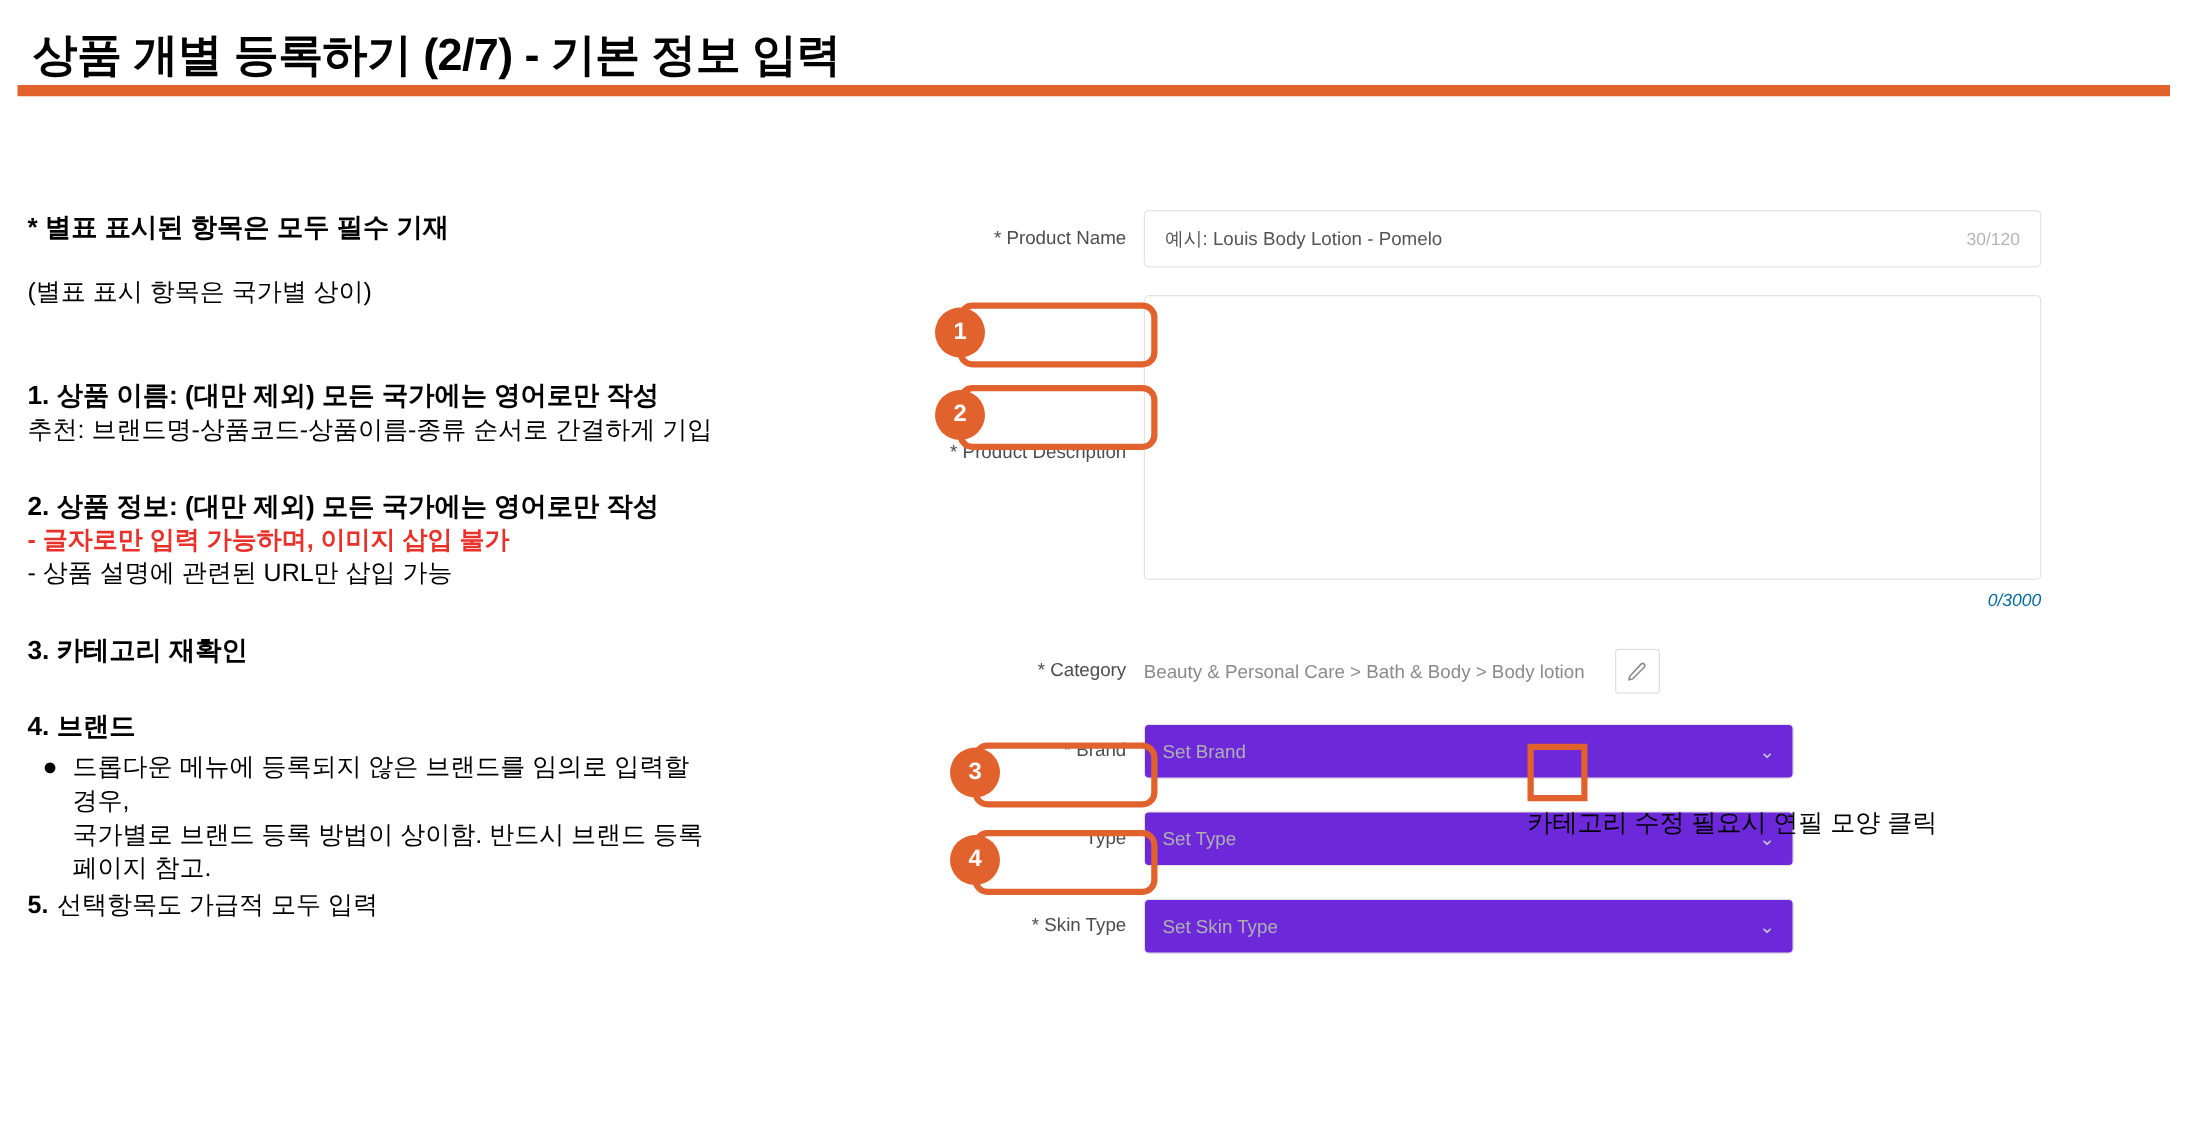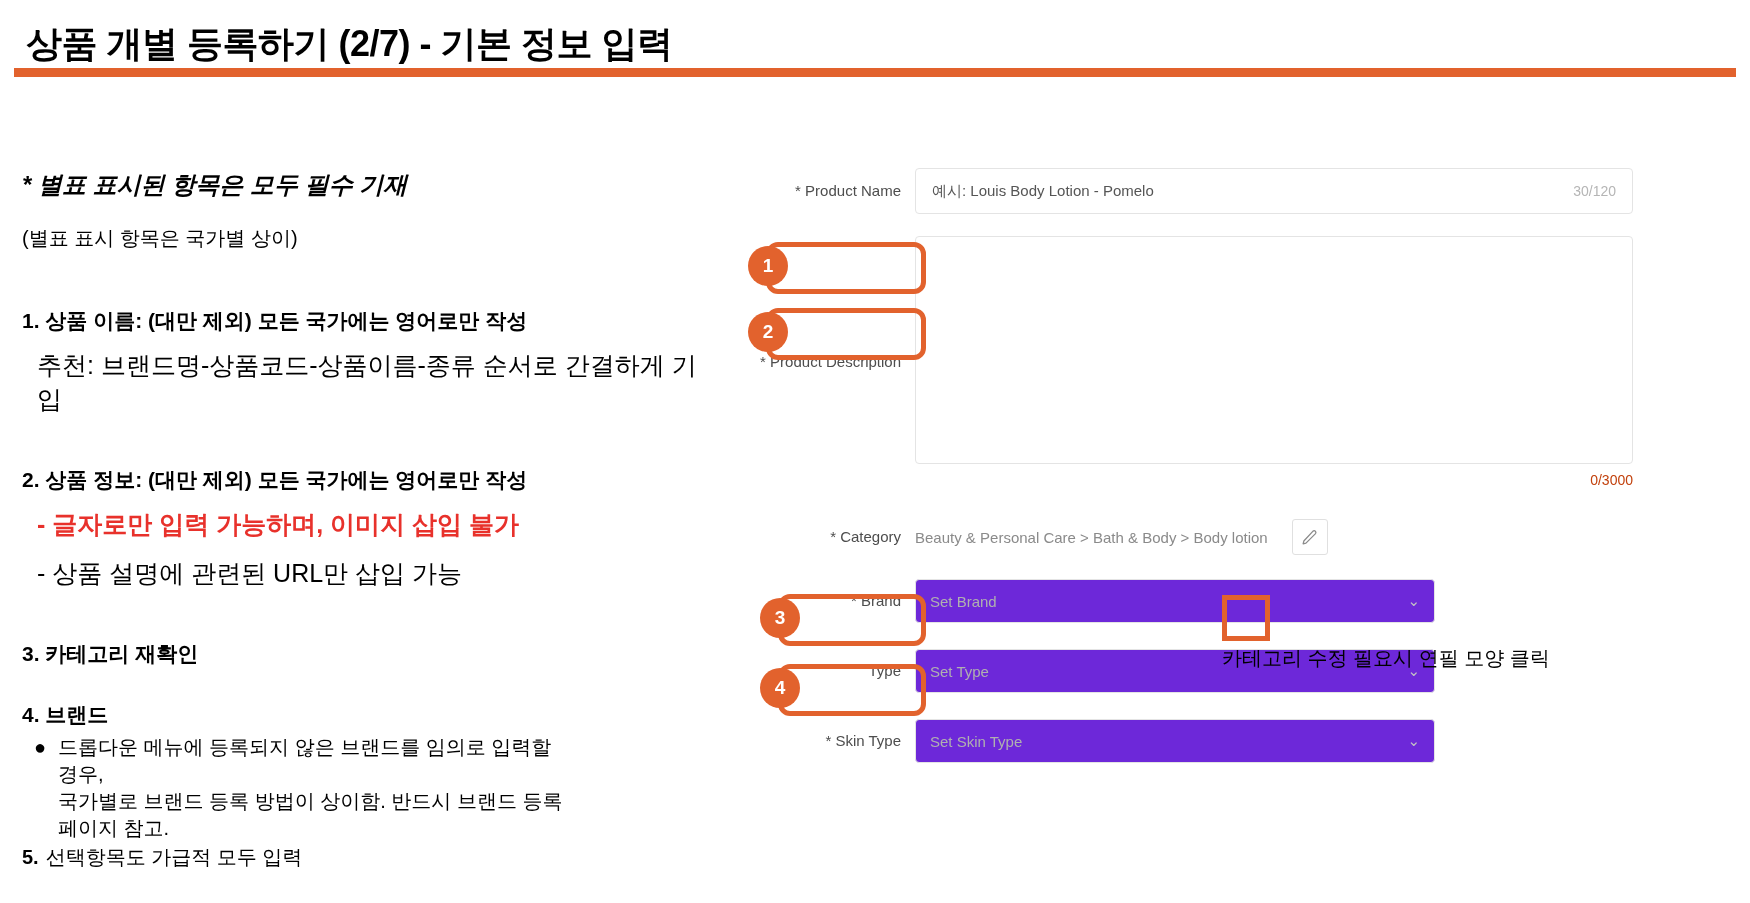--- a/index.html
+++ b/index.html
@@ -37,43 +37,42 @@
 
   
   .left-col {
     position: absolute;
     left: 22px;
     top: 170px;
     width: 700px;
     color: #000000;
   }
   .lead-bold {
-    font-size: 24px;
+    font-size: 21px;
     font-weight: bold;
     line-height: 1.25;
     margin: 0 0 26px 0;
-    font-style: italic;
   }
   .lead-plain {
     font-size: 20px;
     font-weight: normal;
     line-height: 1.25;
     margin: 0 0 56px 0;
   }
   .sec-head {
     font-size: 21px;
     font-weight: bold;
     line-height: 1.3;
     margin: 0;
   }
   .sec-sub {
-    font-size: 25px;
+    font-size: 20px;
     font-weight: normal;
     line-height: 1.35;
-    margin: 15px;
+    margin: 0;
   }
   .sec-sub.red {
     color: #E8312B;
     font-weight: bold;
   }
   .gap-lg { height: 34px; }
 
   .bullet-row {
     display: flex;
     align-items: flex-start;
@@ -162,22 +161,23 @@
     width: 718px;
     height: 228px;
     border: 1px solid #e4e4e4;
     border-radius: 4px;
     background: #fff;
   }
   .counter-below {
     width: 718px;
     text-align: right;
     font-size: 14px;
-    color: #c2410c;
+    color: #0369a1;
     margin-top: 8px;
+    font-style: italic;
   }
 
   .category-value {
     display: flex;
     align-items: center;
     height: 46px;
     font-size: 15px;
     color: #8a8a8a;
     gap: 24px;
   }

